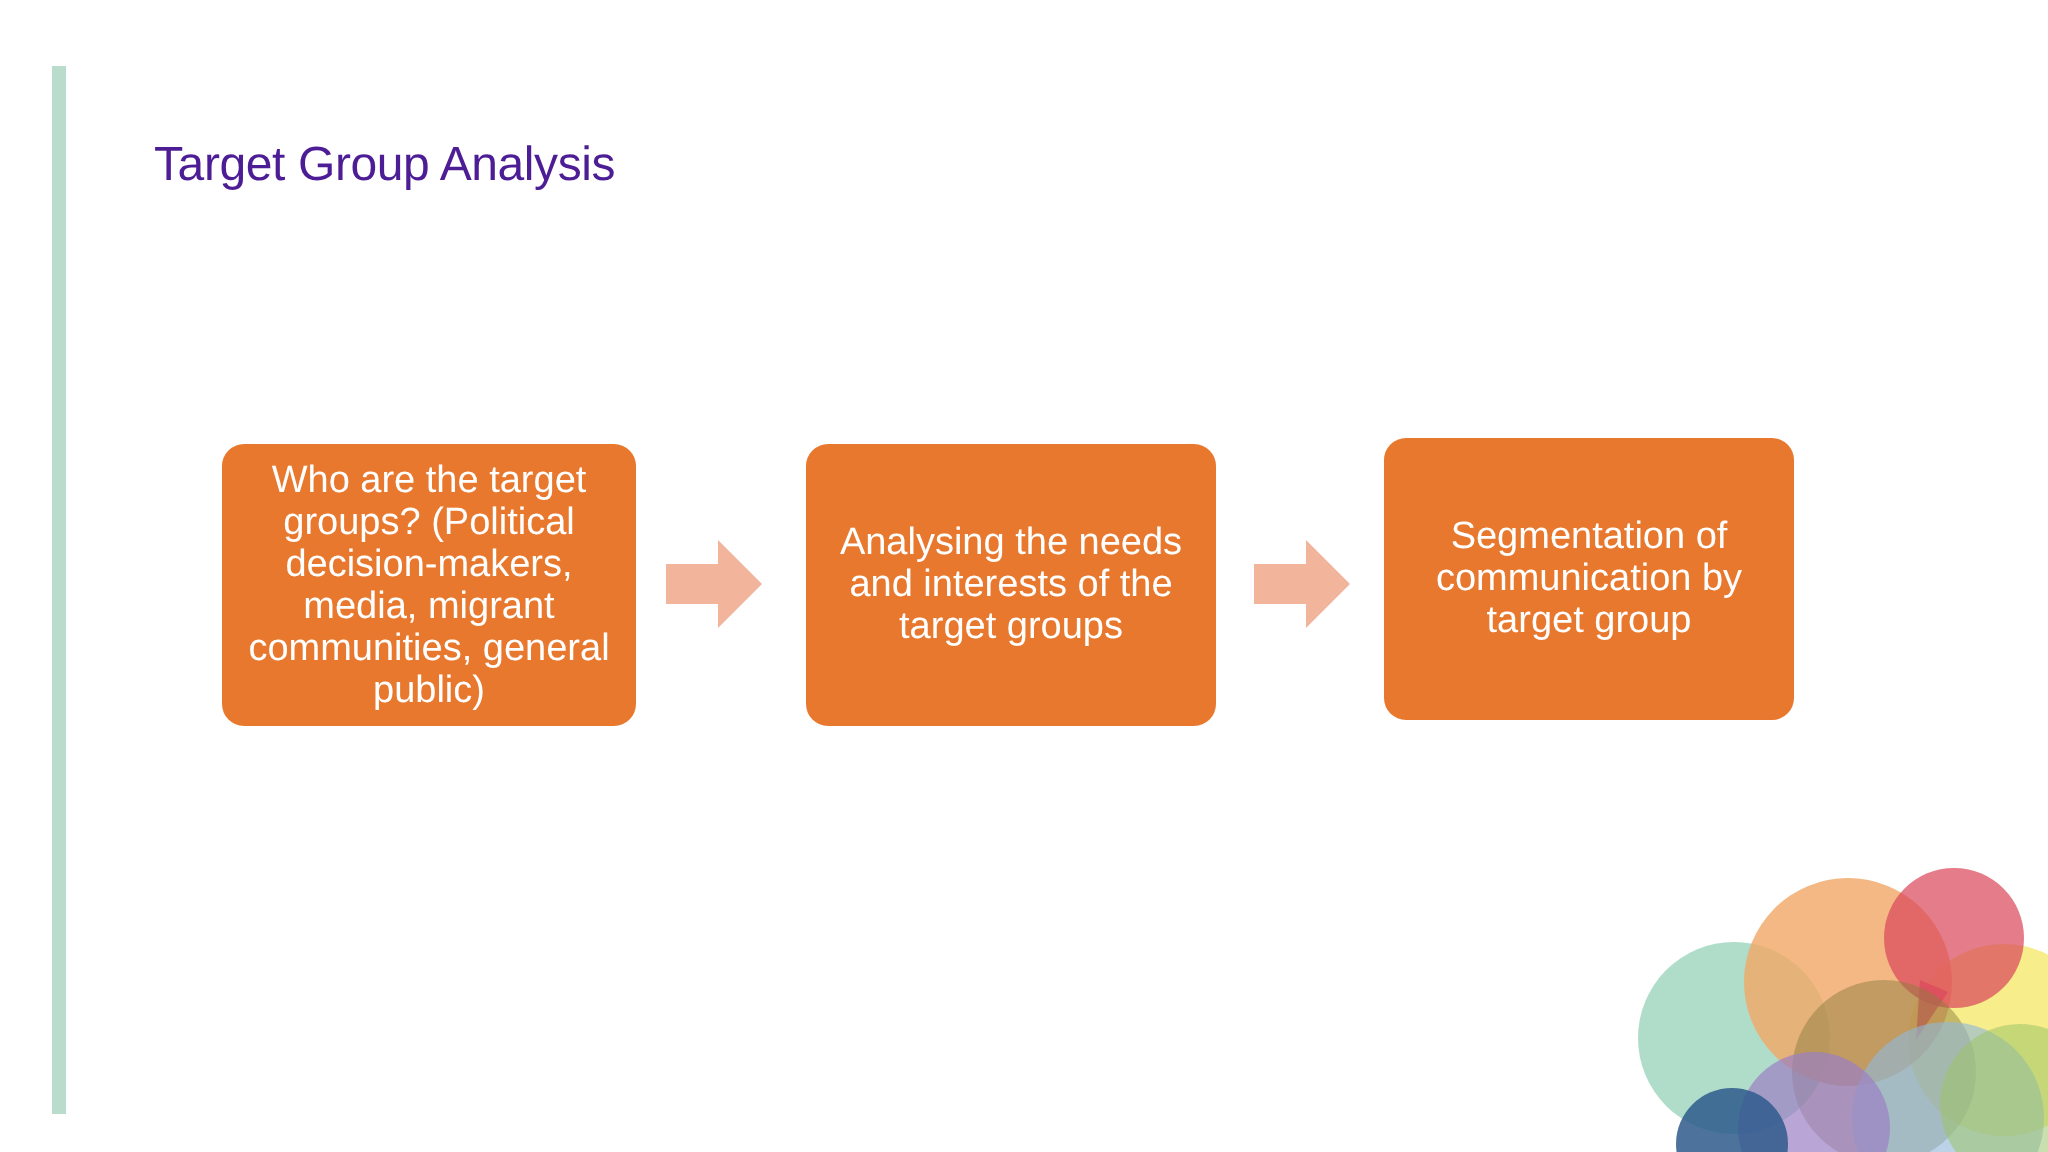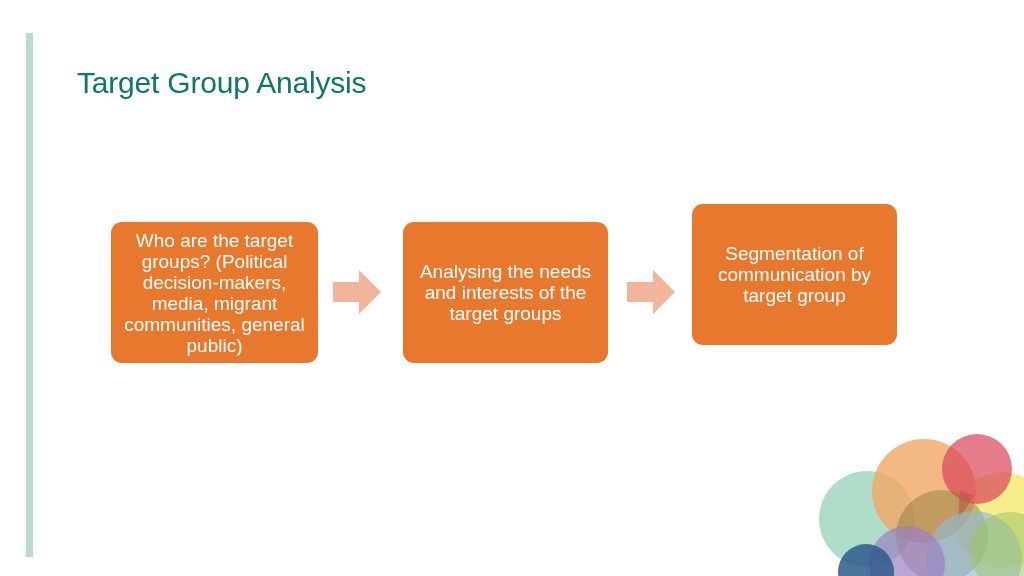--- a/index.html
+++ b/index.html
@@ -31,23 +31,23 @@
     height: 524px;
     background: #B9DCCD;
   }
 
   
   #slide-title {
     position: absolute;
     left: 77px;
     top: 63px;
     width: 700px;
-    font-size: 30px;
+    font-size: 24px;
     line-height: 40px;
-    color: #0f766e;
+    color: #4c1d95;
     letter-spacing: -0.2px;
     white-space: nowrap;
   }
 
   
   .proc-box {
     position: absolute;
     background: #E8782D;
     border-radius: 11px;
     color: #FFFFFF;
@@ -73,21 +73,21 @@
     height: 141px;
   }
   #proc-box-2 {
     left: 403px;
     top: 222px;
     width: 205px;
     height: 141px;
   }
   #proc-box-3 {
     left: 692px;
-    top: 204px;
+    top: 219px;
     width: 205px;
     height: 141px;
   }
 
   
   .proc-arrow {
     position: absolute;
     width: 48px;
     height: 44px;
   }

